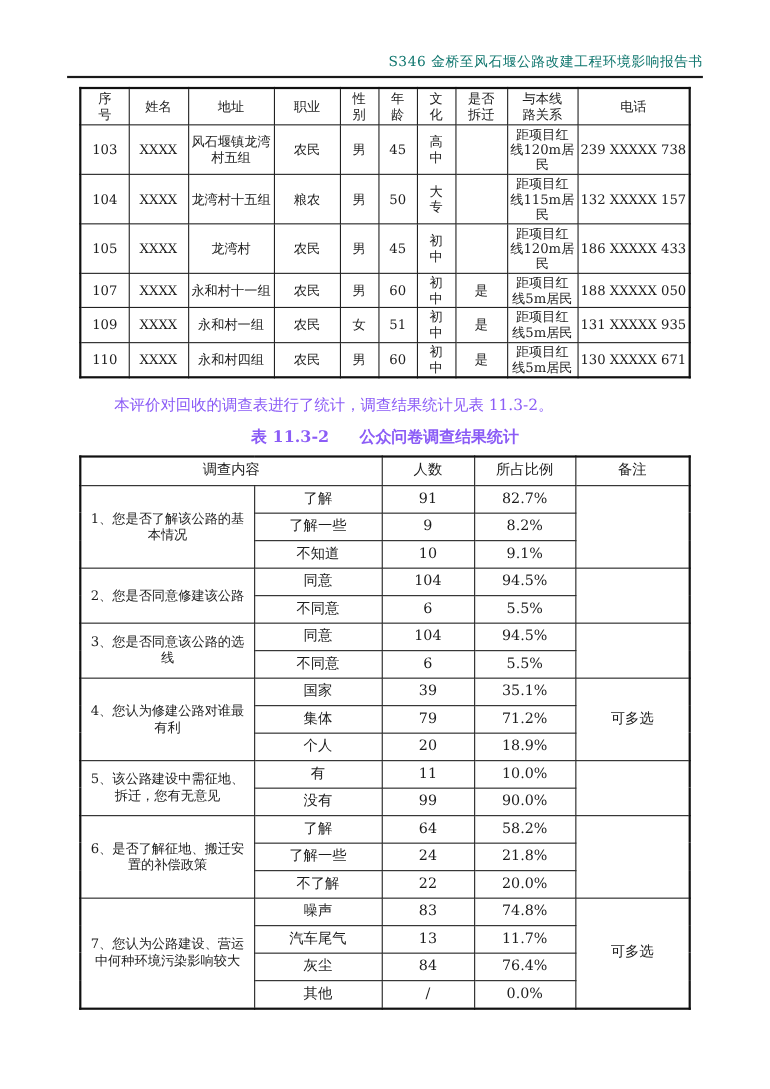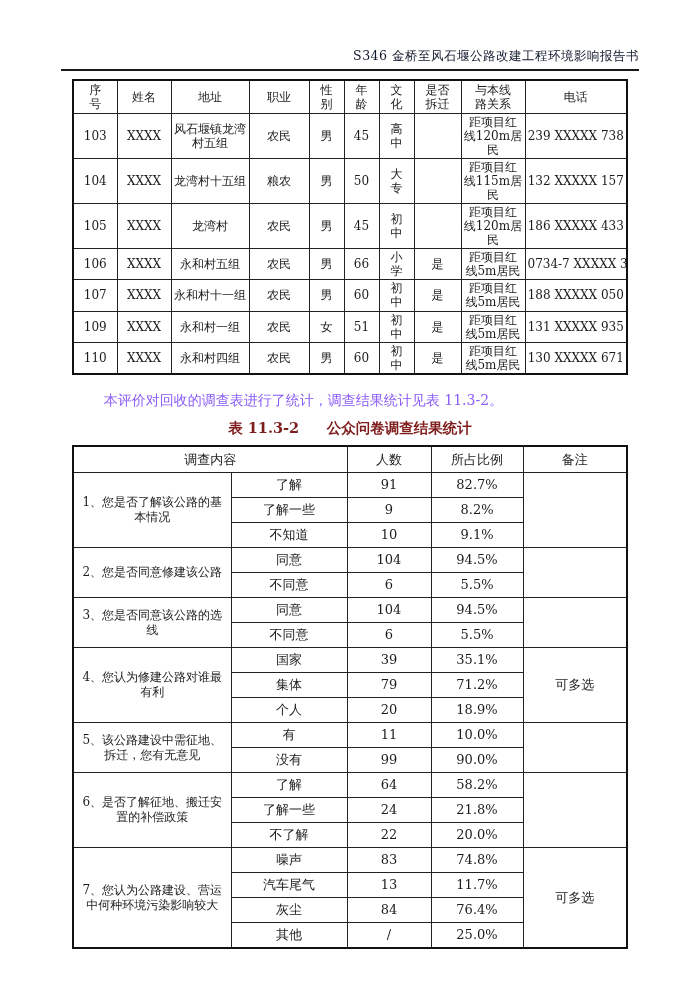--- a/index.html
+++ b/index.html
@@ -10,21 +10,21 @@
     color:#1c1c1c;
     font-family:"DejaVu Serif","Liberation Serif",serif;
     box-sizing:border-box;
     padding:48px 61px 0 61px;
     overflow:hidden;
   }
   
   .running-header{
     text-align:right;
     font-size:12.5px;
-    color:#0f172a;
+    color:#0f766e;
     padding-bottom:4px;
     border-bottom:2px solid #1a1a1a;
     letter-spacing:0.5px;
   }
   
   table{border-collapse:collapse;table-layout:fixed;margin:0 auto;background:#fff;}
   .t1{width:554px;margin-top:8px;border:2px solid #111;font-size:12px;}
   .t1 th,.t1 td{
     border:1px solid #222;
     text-align:center;vertical-align:middle;
@@ -45,21 +45,21 @@
     text-indent:2.2em;
     color:#8b5cf6;
     padding:0 12px;
   }
   
   .caption{
     margin-top:9px;
     text-align:center;
     font-weight:bold;
     font-size:14.5px;
-    color:#7f1d1d;
+    color:#8b5cf6;
   }
   .caption .cap-title{margin-left:1.9em;}
   
   .t2{width:554px;margin-top:7px;border:2px solid #111;font-size:13px;}
   .t2 th,.t2 td{
     border:1px solid #222;
     text-align:center;vertical-align:middle;
     padding:1px 3px;line-height:16px;
   }
   .t2 th{font-weight:normal;height:23px;}
@@ -133,32 +133,20 @@
           <td class="c-dz">龙湾村</td>
           <td class="c-zy">农民</td>
           <td class="c-xb">男</td>
           <td class="c-nl">45</td>
           <td class="c-wh"><span class="stk1">初中</span></td>
           <td class="c-sf"></td>
           <td class="c-gx">距项目红线120m居民</td>
           <td class="c-dh">186 XXXXX 433</td>
         </tr>
         <tr>
-          <td class="c-xh">106</td>
-          <td class="c-xm">XXXX</td>
-          <td class="c-dz">永和村五组</td>
-          <td class="c-zy">农民</td>
-          <td class="c-xb">男</td>
-          <td class="c-nl">66</td>
-          <td class="c-wh"><span class="stk1">小学</span></td>
-          <td class="c-sf">是</td>
-          <td class="c-gx">距项目红线5m居民</td>
-          <td class="c-dh">0734-7 XXXXX 3</td>
-        </tr>
-        <tr>
           <td class="c-xh">107</td>
           <td class="c-xm">XXXX</td>
           <td class="c-dz">永和村十一组</td>
           <td class="c-zy">农民</td>
           <td class="c-xb">男</td>
           <td class="c-nl">60</td>
           <td class="c-wh"><span class="stk1">初中</span></td>
           <td class="c-sf">是</td>
           <td class="c-gx">距项目红线5m居民</td>
           <td class="c-dh">188 XXXXX 050</td>
@@ -313,18 +301,18 @@
           <td>11.7%</td>
         </tr>
         <tr>
           <td>灰尘</td>
           <td>84</td>
           <td>76.4%</td>
         </tr>
         <tr>
           <td>其他</td>
           <td>/</td>
-          <td>25.0%</td>
+          <td>0.0%</td>
         </tr>
       </tbody>
   </table>
 
 </div>
 
 </body></html>

